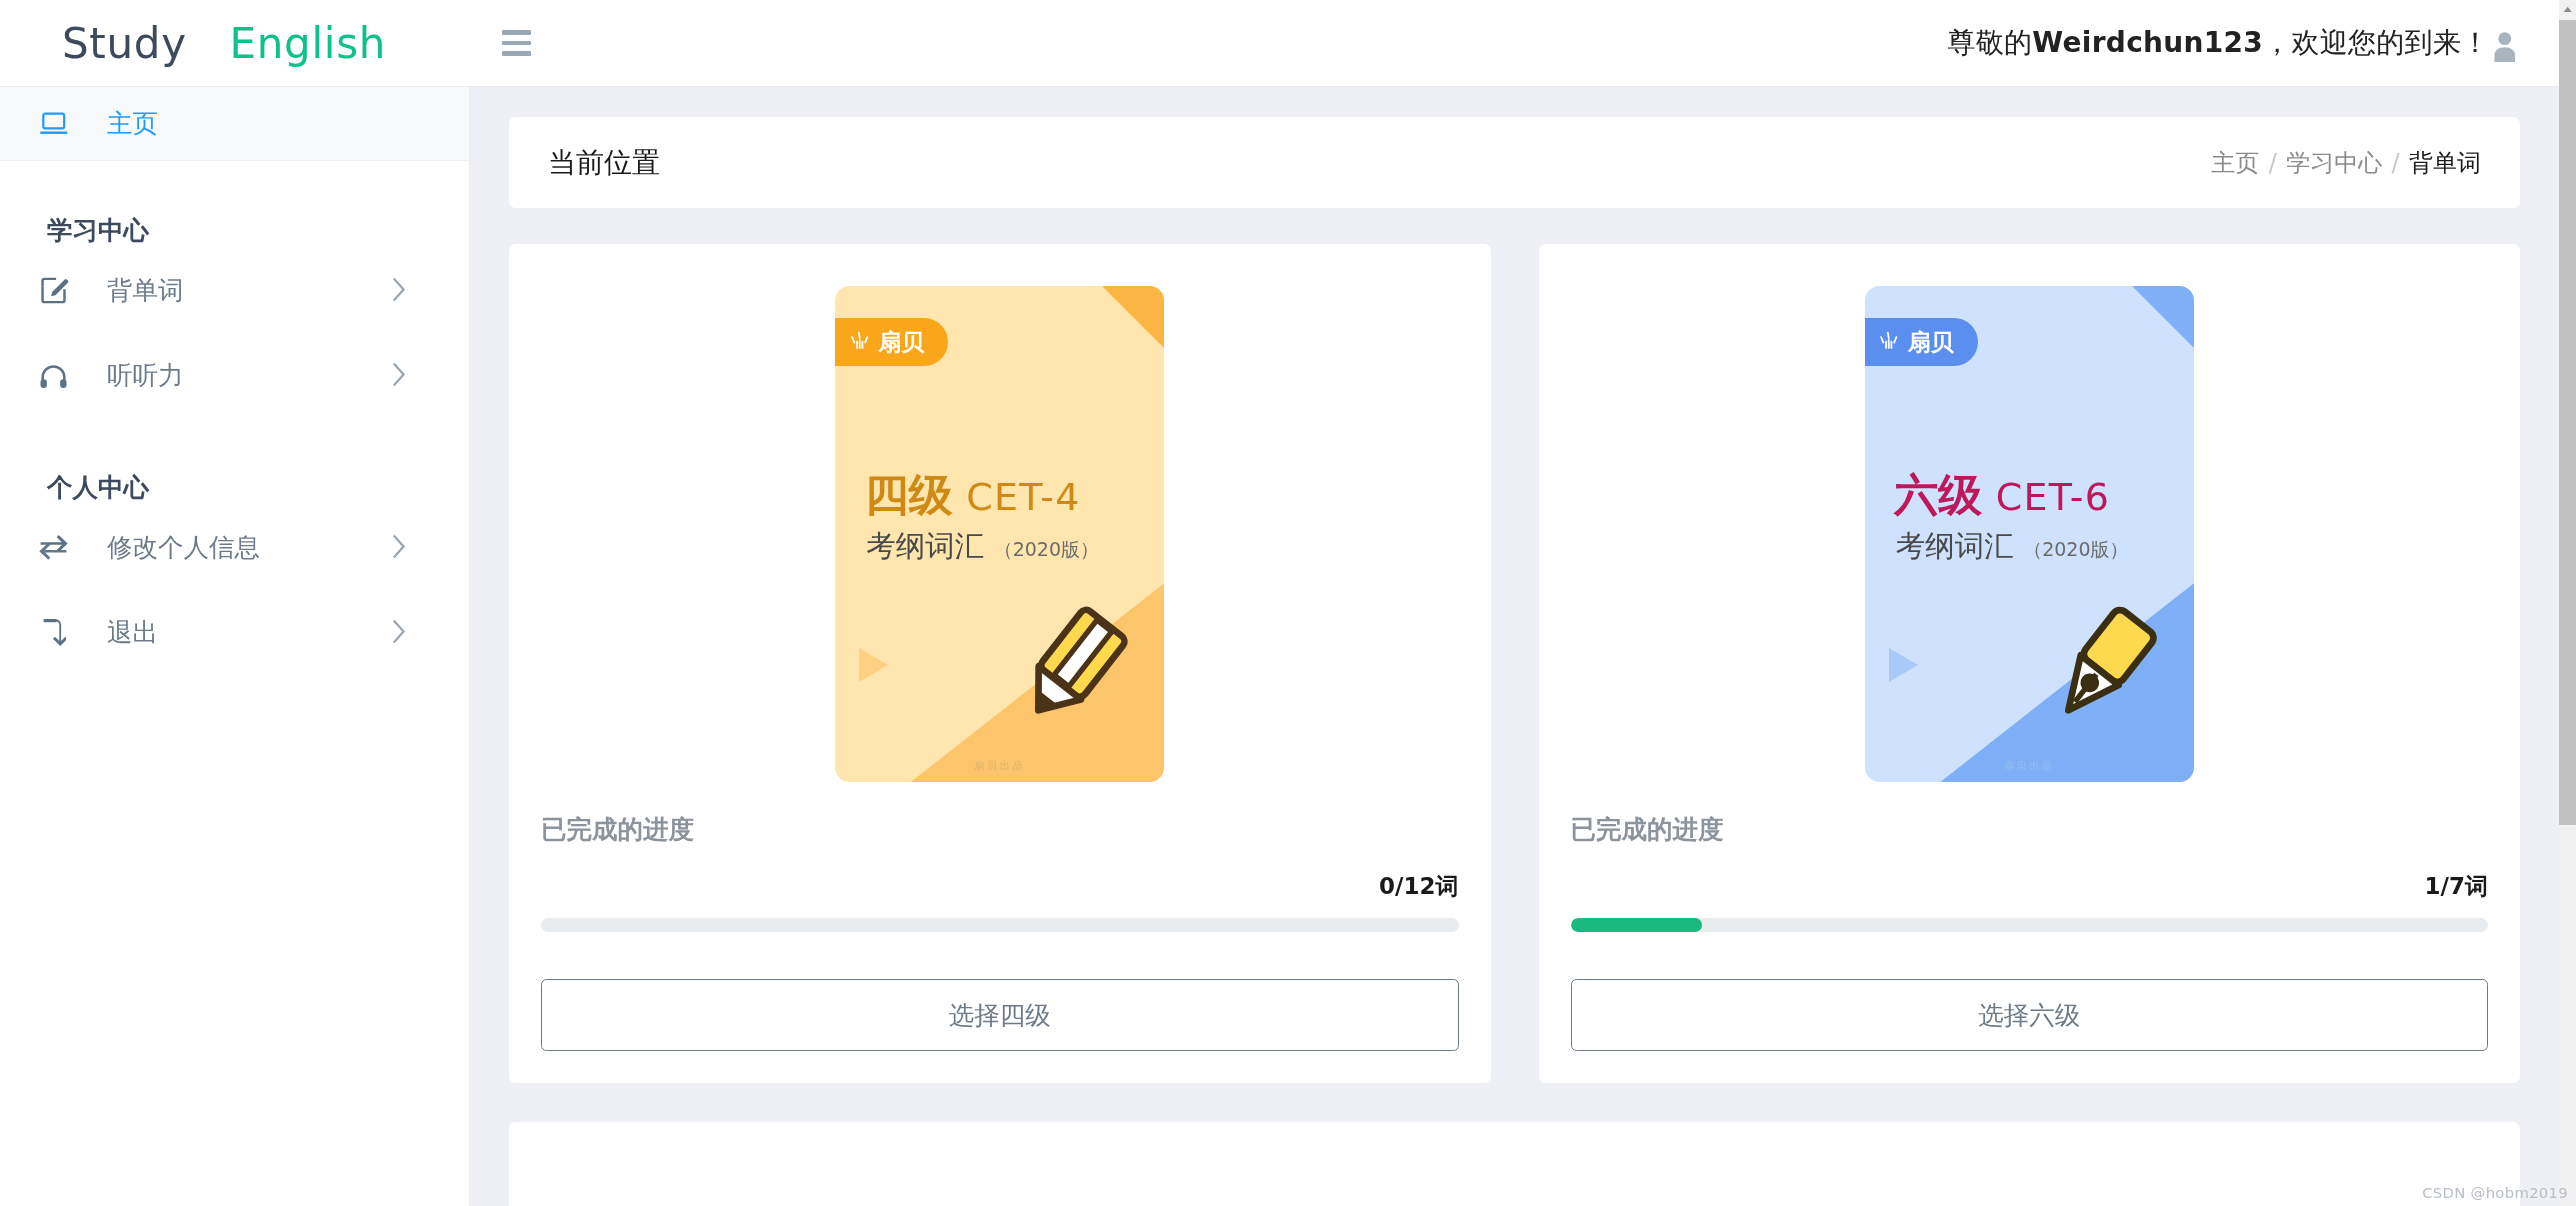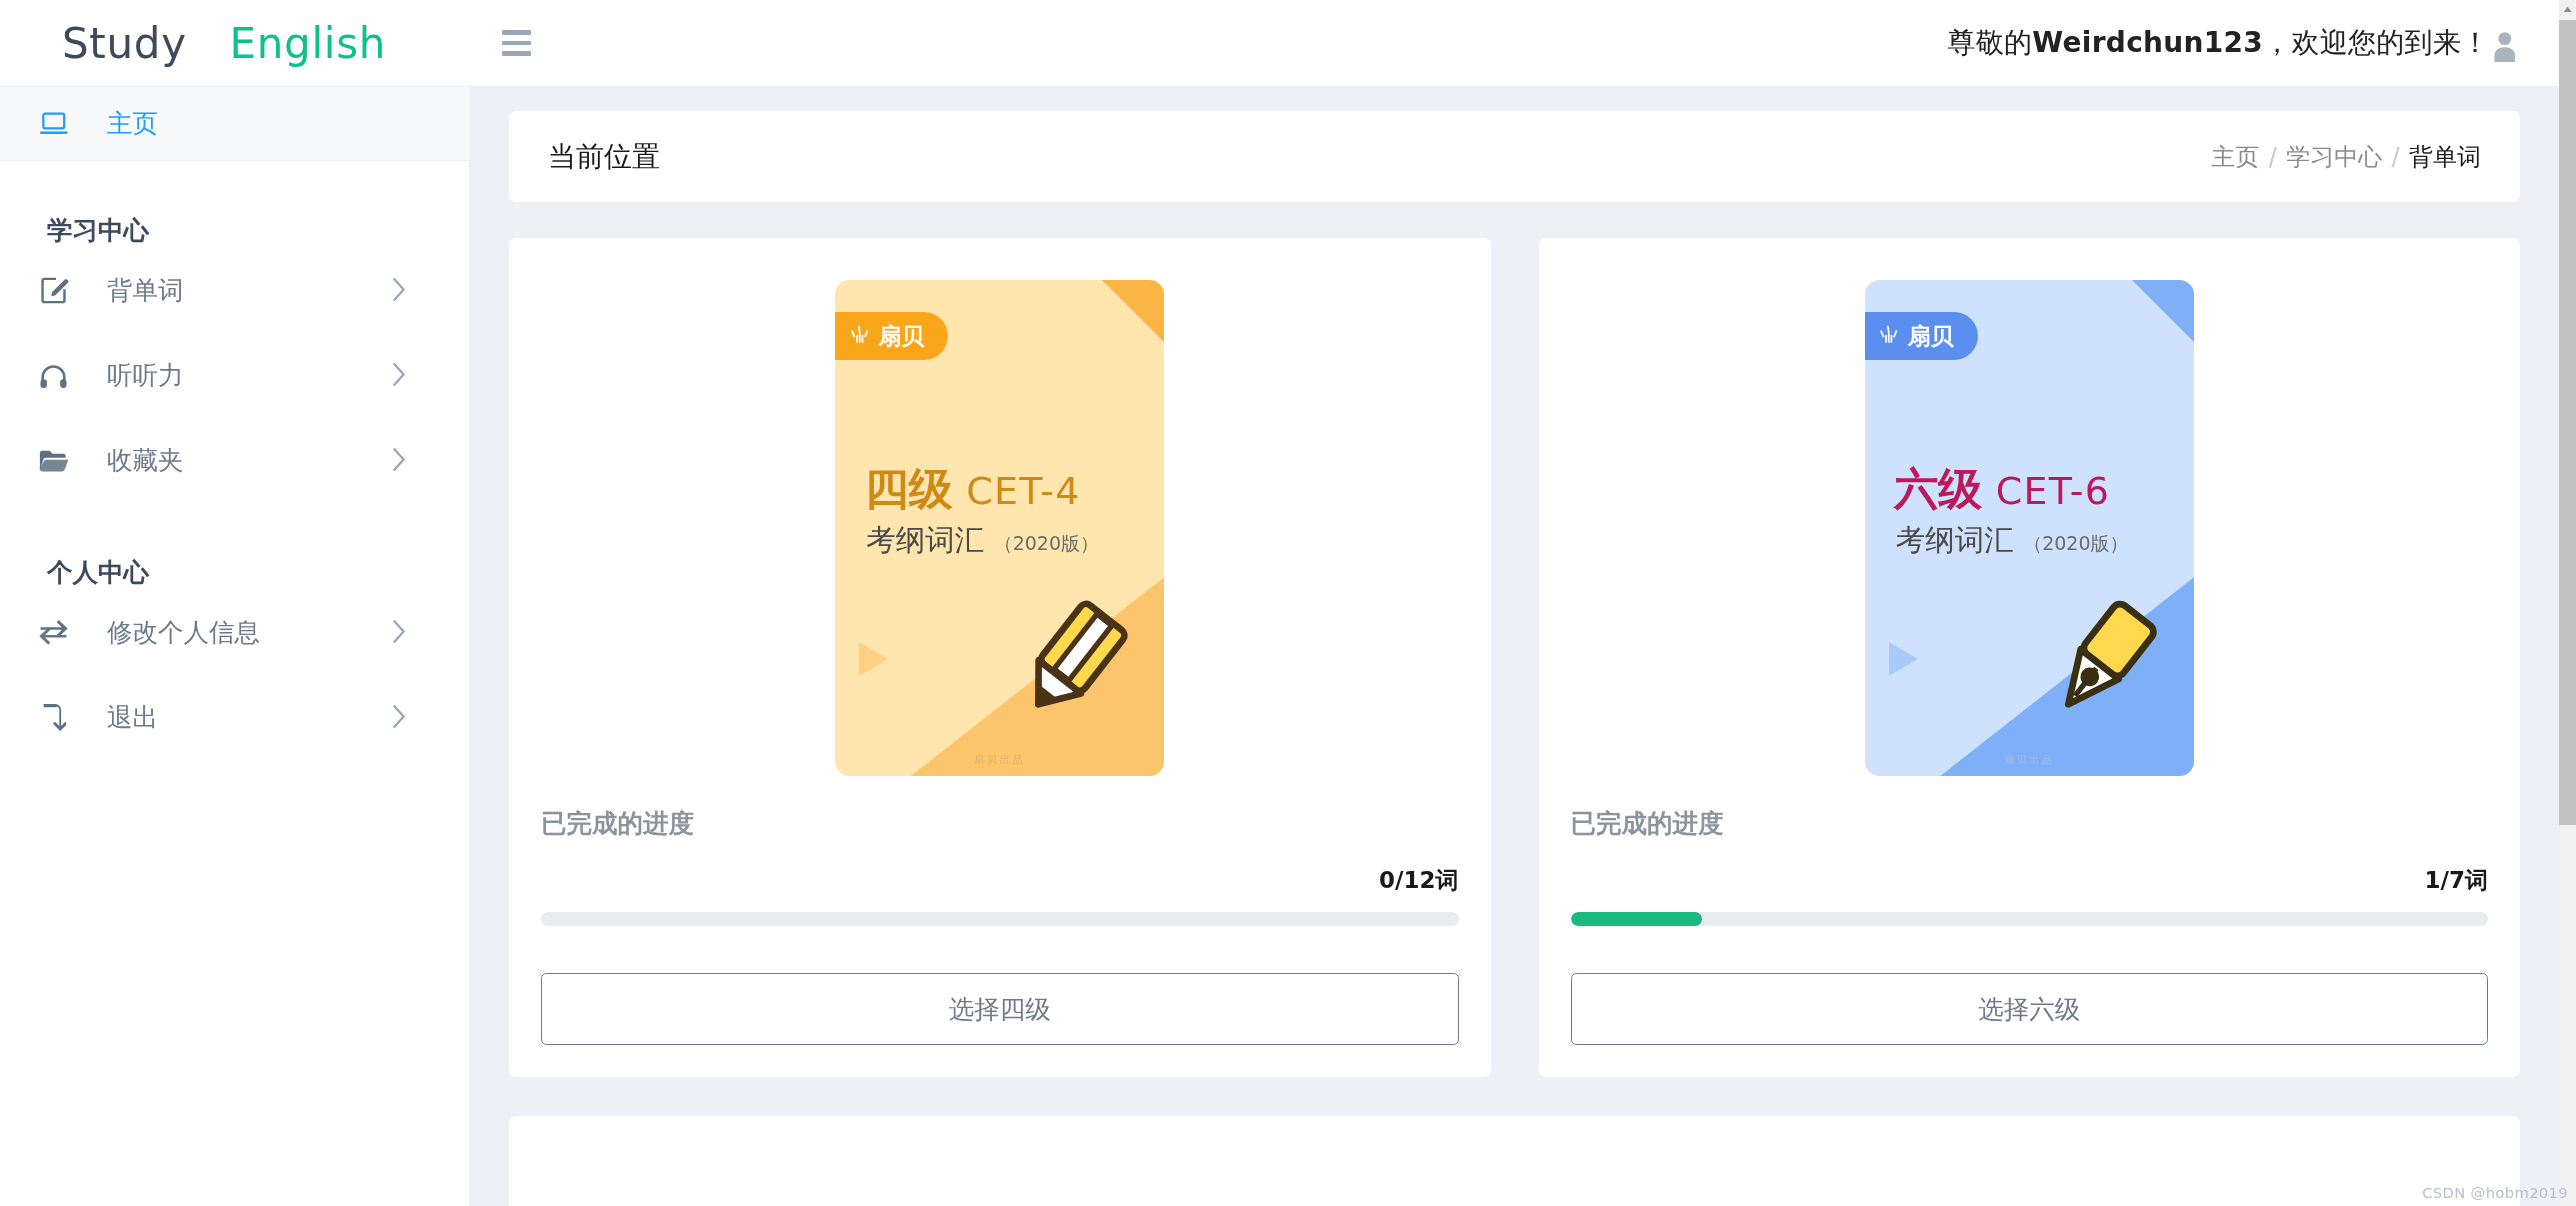--- a/index.html
+++ b/index.html
@@ -78,21 +78,21 @@
   }
   .side-item .si-chevron {
     position: absolute; right: 62px; color: #98a5b2;
   }
 
   
   .main {
     position: absolute; top: 87px; left: 470px;
     width: 2089px; height: 1119px;
     background: #eef0f5;
-    padding: 24px 39px 0 39px;
+    padding: 30px 39px 0 39px;
   }
 
   .breadcrumb-card {
     background: #fff; border-radius: 6.7px;
     height: 91px; display: flex; align-items: center;
     padding: 0 39px; justify-content: space-between;
   }
   .bc-title {
     font-size: 28px; color: #1a1a1a; font-family: "DejaVu Sans", sans-serif;
   }
@@ -294,34 +294,20 @@
     </span>
     <span class="si-label">听听力</span>
     <span class="si-chevron">
       <svg width="17.4" height="27" viewBox="0 0 12 22" fill="none" stroke="currentColor" stroke-width="1.8">
           <polyline points="2,2 10,11 2,20"></polyline>
         </svg>
     </span>
   </div>
 
 
-  <div class="side-item">
-    <span class="si-icon">
-      <svg width="32" height="27" viewBox="0 0 26 22" fill="currentColor">
-        <path d="M1.5 5a2 2 0 0 1 2-2h6l2.2 2.6h8.8a2 2 0 0 1 2 2v1.2H6.2a2 2 0 0 0-1.9 1.4L1.5 19z"></path>
-        <path d="M6.6 10.4h18.2l-3.2 8.2a2 2 0 0 1-1.9 1.3H3.3a2 2 0 0 1-1.8-2.7l3.2-5.5a2 2 0 0 1 1.9-1.3z" opacity=".85"></path>
-      </svg>
-    </span>
-    <span class="si-label">收藏夹</span>
-    <span class="si-chevron">
-      <svg width="17.4" height="27" viewBox="0 0 12 22" fill="none" stroke="currentColor" stroke-width="1.8">
-          <polyline points="2,2 10,11 2,20"></polyline>
-        </svg>
-    </span>
-  </div>
 
   <div class="side-section-title">个人中心</div>
 
   <div class="side-item">
     <span class="si-icon">
       <svg width="31" height="27" viewBox="0 0 24 20" fill="currentColor">
         <path d="M2 6h16.5l-4-4 1.5-1.6L23 6.9l-7 6.6-1.5-1.6 4-4H2z"></path>
         <path d="M22 13.8H5.5l4 4L8 19.4 1 12.9l7-6.6 1.5 1.6-4 4H22z" opacity=".95"></path>
       </svg>
     </span>

